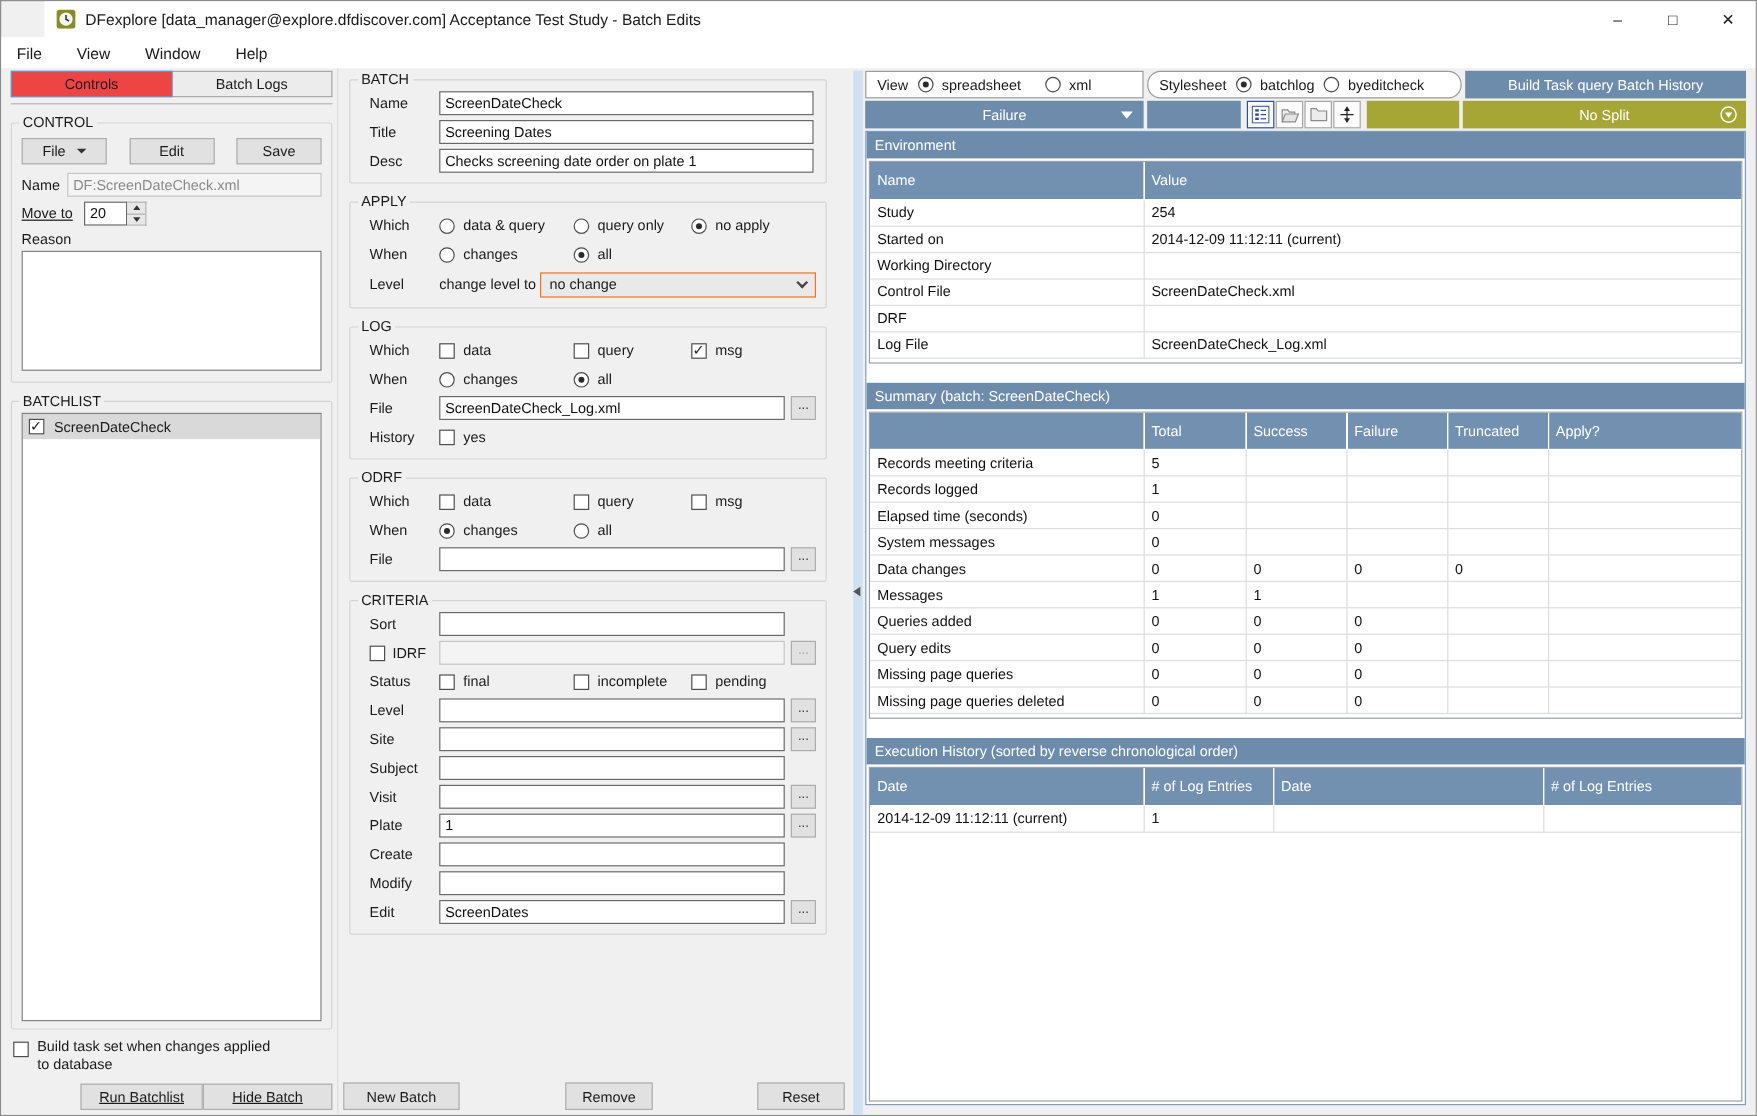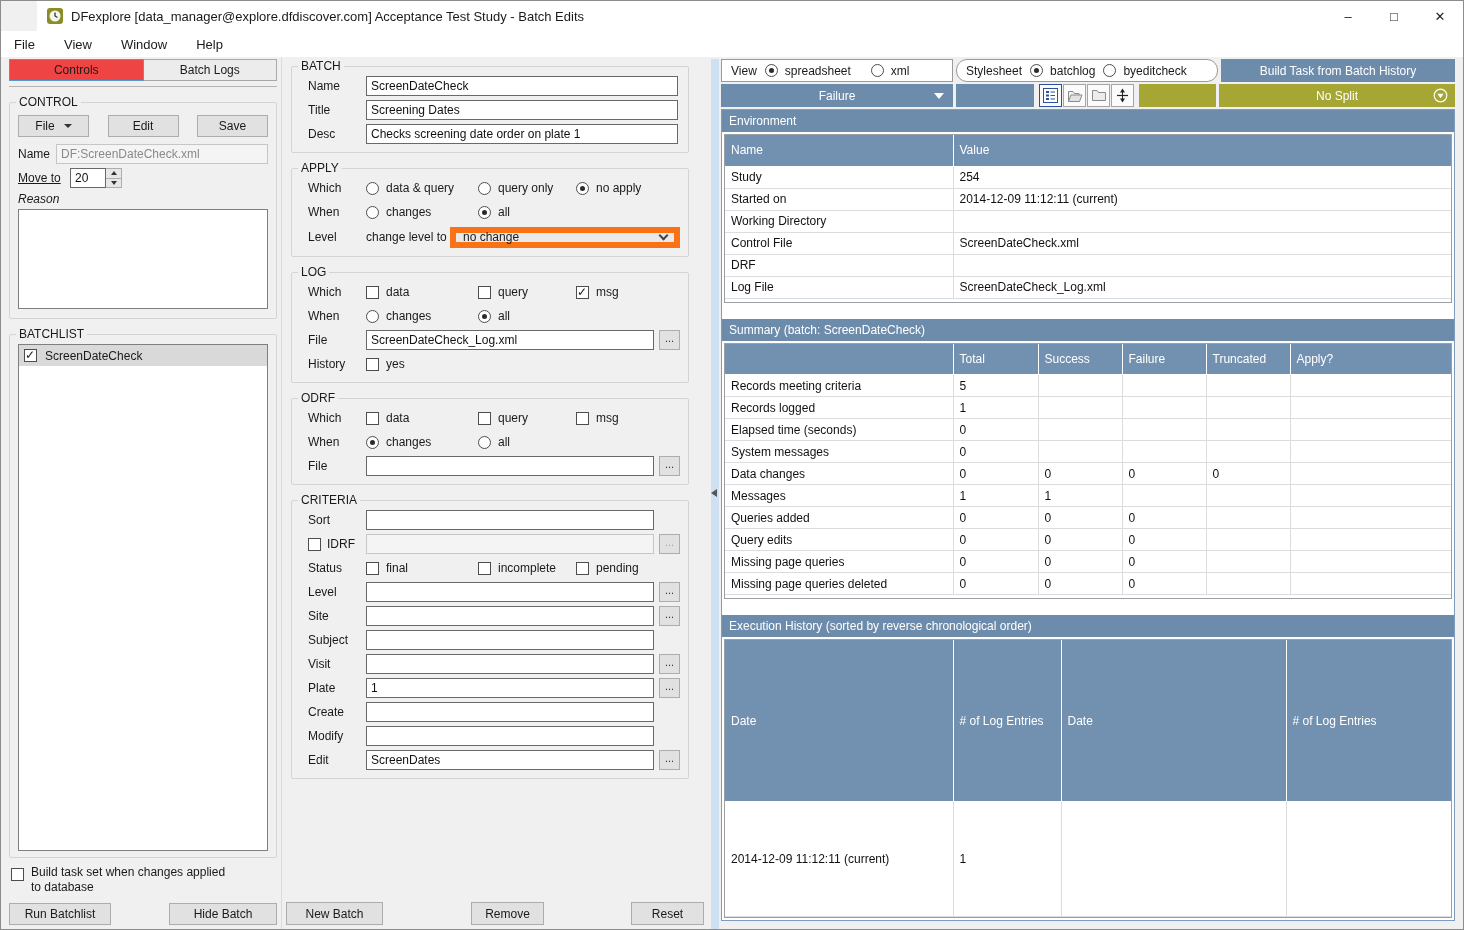--- a/index.html
+++ b/index.html
@@ -70,28 +70,28 @@
             border-top:4px solid #333; }
   .reason-ta { width:100%; height:100px; border:1px solid #7f7f7f; resize:none; font-family:inherit;
                font-size:12px; margin-top:3px; }
   .fs-batchlist { flex:1; margin-top:8px; display:flex; flex-direction:column; }
   .listbox { flex:1; border:1px solid #7f7f7f; background:#fff; overflow:hidden; }
   .list-item { height:21px; display:flex; align-items:center; gap:8px; padding:0 5px;
                background:#d9d9d9; font-size:12px; }
   .buildtask { display:flex; gap:7px; margin:7px 0 8px 2px; align-items:flex-start; flex-shrink:0; }
   .buildtask .cb { margin-top:3px; }
   .buildtask .txt { width:200px; line-height:1.25; }
-  .lp-bottom { display:flex; justify-content:space-between; flex-shrink:0; }
+  .lp-bottom { display:flex; justify-content:flex-end; flex-shrink:0;text-decoration:underline; }
   .lp-bottom .btn.b1 { width:102px; } .lp-bottom .btn.b2 { width:108px; }
 
   
   .mid-panel { position:absolute; left:283px; top:2px; width:425px; bottom:0; }
   .mid-panel fieldset { margin:0 20px 8px 7px; }
   .w-wide { width:312px; } .w-std { width:288px; }
-  .selbox { flex:1; height:21px; background:#e9e9e9; border:6px solid #f97316; display:flex;
+  .selbox { flex:1; height:21px; background:#e9e9e9; border:1px solid #f97316; display:flex;
             align-items:center; justify-content:space-between; padding:0 7px; font-size:12px; }
   .lvl-txt { width:84px; flex-shrink:0; }
   .mid-bottom { position:absolute; bottom:4px; left:0; right:0; height:23px; }
   .mid-bottom .btn { position:absolute; top:0; height:23px; }
   .btn-newbatch { left:2px; width:97px; }
   .btn-remove { left:187px; width:73px; }
   .btn-reset { left:347px; width:73px; }
 
   
   .splitter { position:absolute; left:710px; top:2px; width:8px; bottom:0; background:#cfe0f3; }
@@ -118,21 +118,21 @@
               display:flex; align-items:center; justify-content:center; }
   .icon-btn.blue { border:1px solid #2c4f9e; }
   .olive-fill { flex:1; }
   .nosplit { width:236px; position:relative; display:flex; align-items:center; justify-content:center; }
   .nosplit .circ { position:absolute; right:7px; display:flex; }
   .content-frame { flex:1; border:1px solid #7d9cbe; background:#fff; display:flex;
                    flex-direction:column; overflow:hidden; }
   .section-bar { height:22px; background:#6d8cab; color:#fff; font-size:12px; display:flex;
                  align-items:center; padding:0 7px; flex-shrink:0; white-space:nowrap; }
   .tbl-wrap { margin:2px 2px 0 2px; border:1px solid #9aa0a6; background:#fff; padding-bottom:3px; }
-  .tbl-wrap.grow { flex:1; display:flex; flex-direction:row; margin-bottom:2px; padding-bottom:0; }
+  .tbl-wrap.grow { flex:1; display:flex; flex-direction:column; margin-bottom:2px; padding-bottom:0; }
   .tbl-wrap.grow .filler { flex:1; }
   table { border-collapse:collapse; width:100%; table-layout:fixed; font-size:12px; }
   th { background:#7291b1; color:#fff; font-weight:normal; text-align:left; height:31px;
        padding:0 6px; border-right:1px solid #fff; border-bottom:1px solid #fff;
        white-space:nowrap; overflow:hidden; }
   th:last-child { border-right:none; }
   td { height:22px; padding:0 6px; border-right:1px solid #dcdcdc; border-bottom:1px solid #dcdcdc;
        white-space:nowrap; overflow:hidden; color:#111; }
   td:last-child { border-right:none; }
   .sec-gap { height:16px; flex-shrink:0; }
@@ -194,21 +194,21 @@
           <span class="spin-btns">
             <span class="spin-b">
                 <span class="tri-up"></span>
               </span>
             <span class="spin-b">
                 <span class="tri-dn"></span>
               </span>
           </span>
         </span>
       </div>
-      <div style="margin-top:3px;font-style:italic;">Reason</div>
+      <div style="margin-top:3px;">Reason</div>
       <textarea class="reason-ta" style=""></textarea>
     </fieldset>
 
     <fieldset class="fs-batchlist" style="padding-left:8px;">
       <legend style="margin-left:-2px;">BATCHLIST</legend>
       <div class="listbox">
         <div class="list-item">
           <span class="cb checked"></span>
           <span>ScreenDateCheck</span>
         </div>
@@ -455,21 +455,21 @@
         <span>Stylesheet</span>
         <span class="opt">
             <span class="radio sel"></span>
             <span>batchlog</span>
           </span>
         <span class="opt">
             <span class="radio"></span>
             <span>byeditcheck</span>
           </span>
       </div>
-      <div class="bt-btn steel">Build Task from Batch History</div>
+      <div class="bt-btn steel">Build Task query Batch History</div>
     </div>
 
     <div class="tb-row">
       <div class="sum-dd steel">
         <span>Failure</span>
         <span class="tri"></span>
       </div>
       <div class="blank-blue steel"></div>
       <div class="icon-zone">
         <span class="icon-btn blue">

